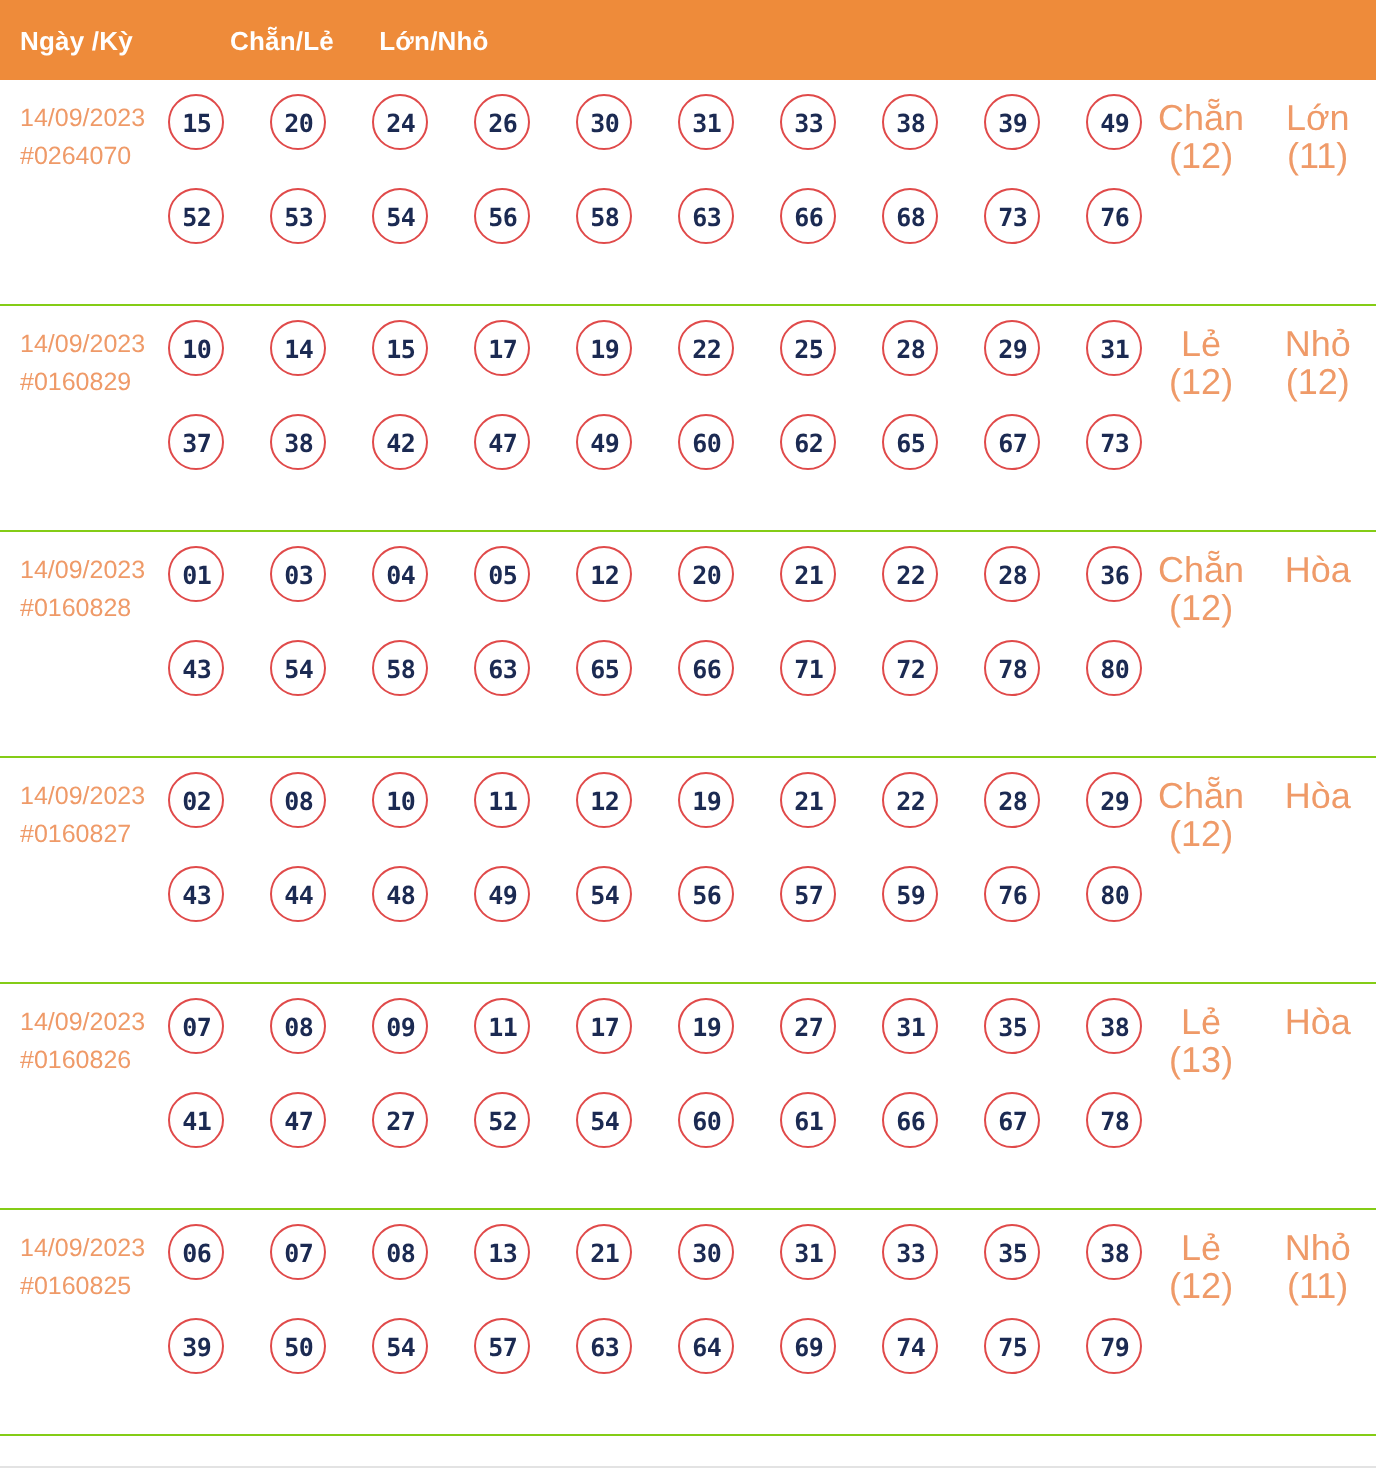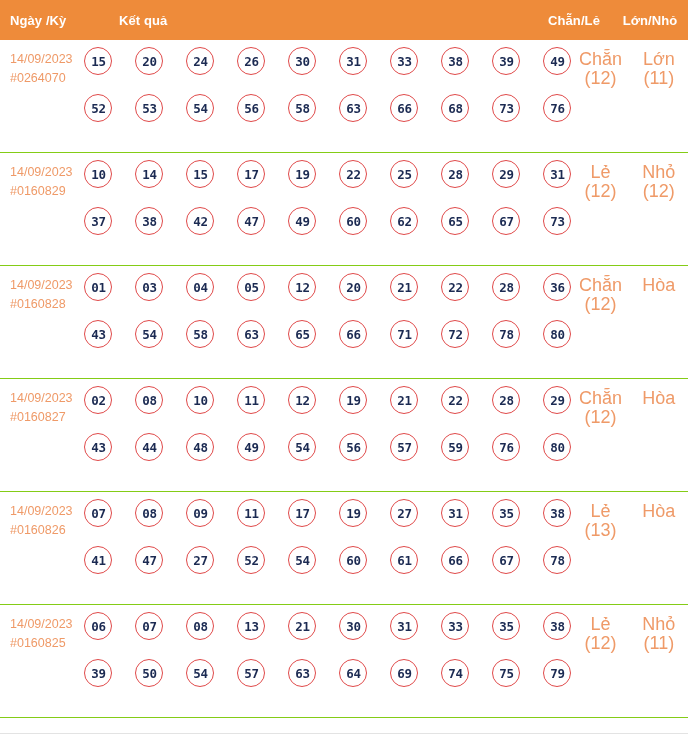--- a/index.html
+++ b/index.html
@@ -26,21 +26,21 @@
   .thead {
     height: 40px;
     background: #ee8b3a;
     display: flex;
     align-items: center;
     color: #ffffff;
     font-size: 13px;
     font-weight: bold;
     letter-spacing: 0.1px;
   }
-  .col-date   { width: 119px; padding-left: 10px; box-sizing: border-box; }
+  .col-date   { width: 103px; padding-left: 10px; box-sizing: border-box; }
   .col-result { flex: 1 1 auto; }
   .col-oe     { width: 76px; text-align: center; }
   .col-bs     { width: 76px; text-align: center; }
 
   
   .tbody { display: block; }
 
   .row {
     display: flex;
     align-items: flex-start;
@@ -111,21 +111,20 @@
     margin-top: 15px;
   }
 </style>
 </head>
 <body>
 
 <div class="table-wrap">
 
   <div class="thead">
     <div class="col-date">Ngày /Kỳ</div>
-    <div class="col-result">Kết quả</div>
     <div class="col-oe">Chẵn/Lẻ</div>
     <div class="col-bs">Lớn/Nhỏ</div>
   </div>
 
   <div class="tbody" id="tbody">
       <div class="row">
         <div class="cell-date"><span>14/09/2023</span><span class="issue">#0264070</span></div>
         <div class="cell-result">
           <div class="ball-row">
             <div class="ball">15</div>

